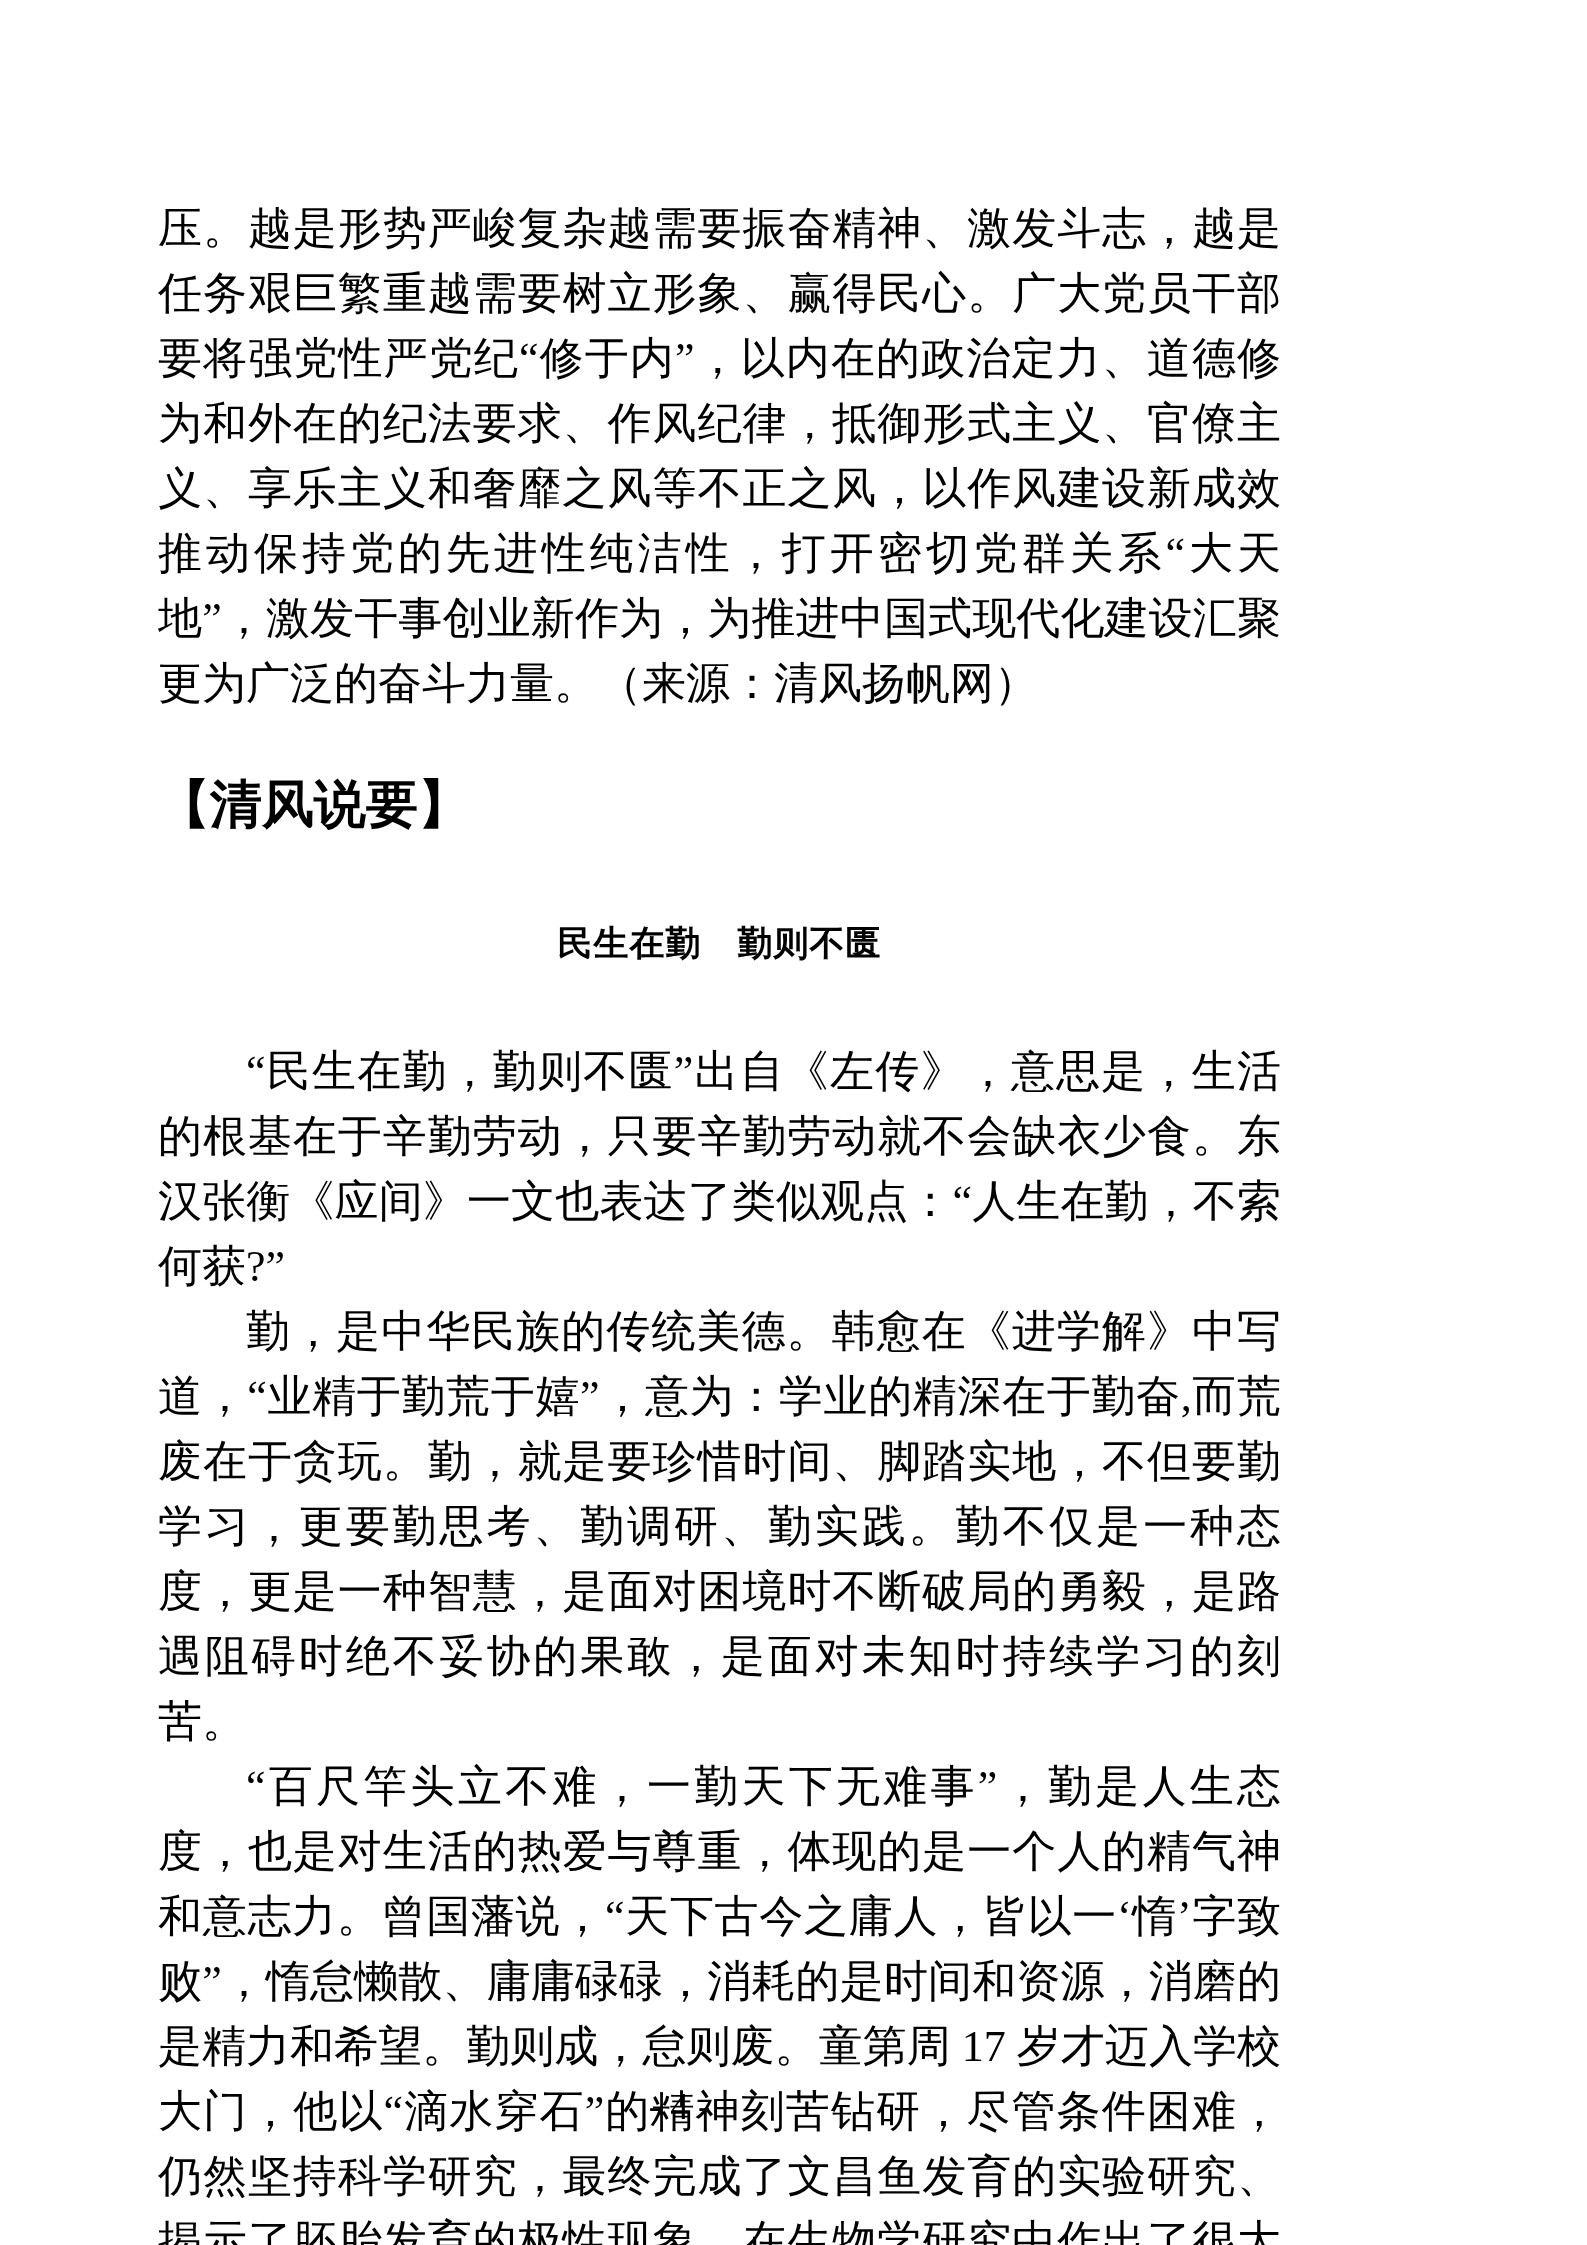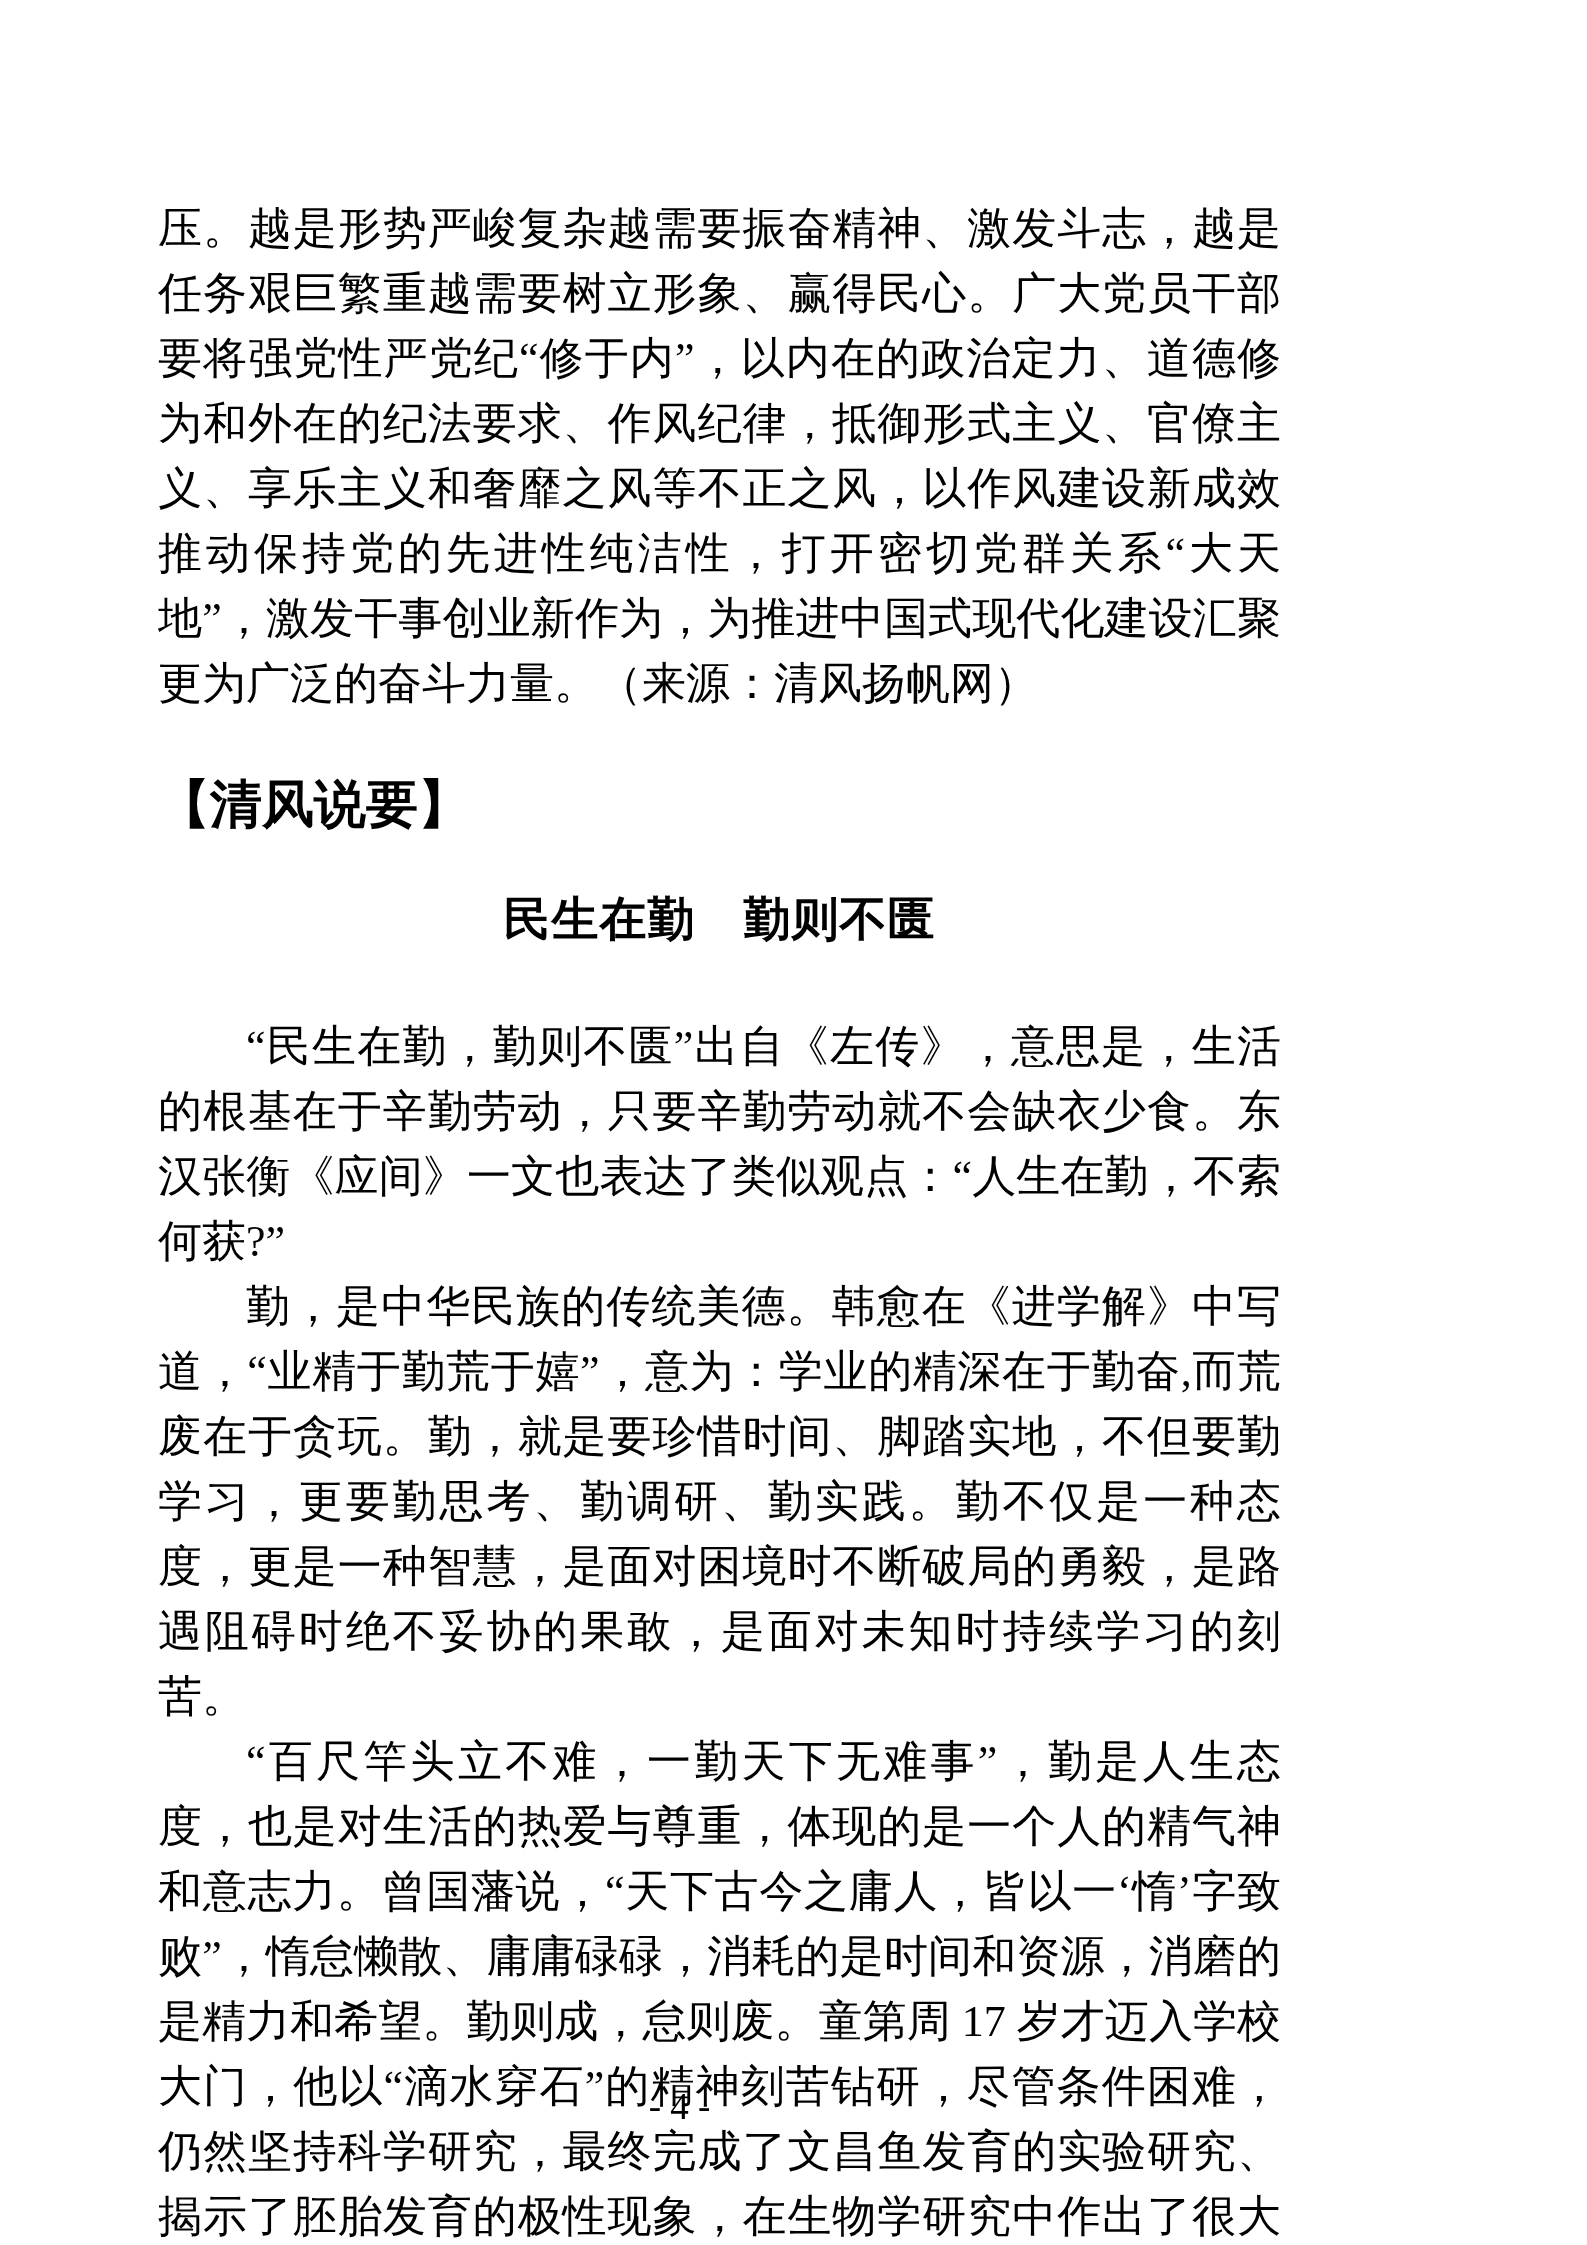--- a/index.html
+++ b/index.html
@@ -33,25 +33,25 @@
     text-indent: 2em;
   }
   .section-header {
     font-family: "Liberation Sans", "DejaVu Sans", sans-serif;
     font-weight: 700;
     font-size: 52px;
     line-height: 65px;
     margin: 56px 0 0 0;
   }
   .article-title {
-    font-size: 47px;
+    font-size: 35px;
     font-weight: 700;
     text-align: center;
     line-height: 62px;
-    margin: 51px 0 64px 0;
+    margin: 76px 0 64px 0;
     letter-spacing: 1px;
   }
   .page-footer {
     position: absolute;
     left: 0;
     right: 0;
     bottom: 118px;
     text-align: center;
     font-size: 37px;
     line-height: 40px;

